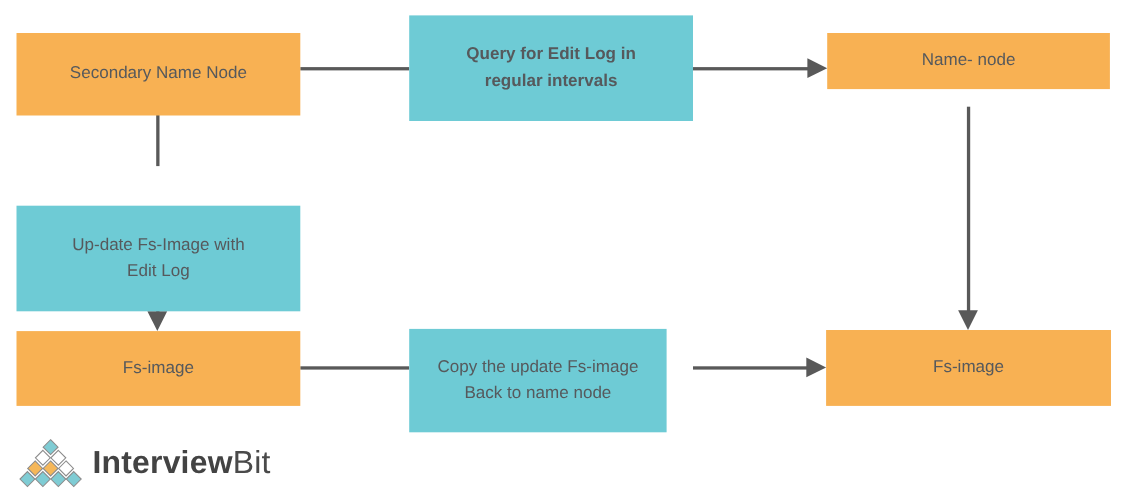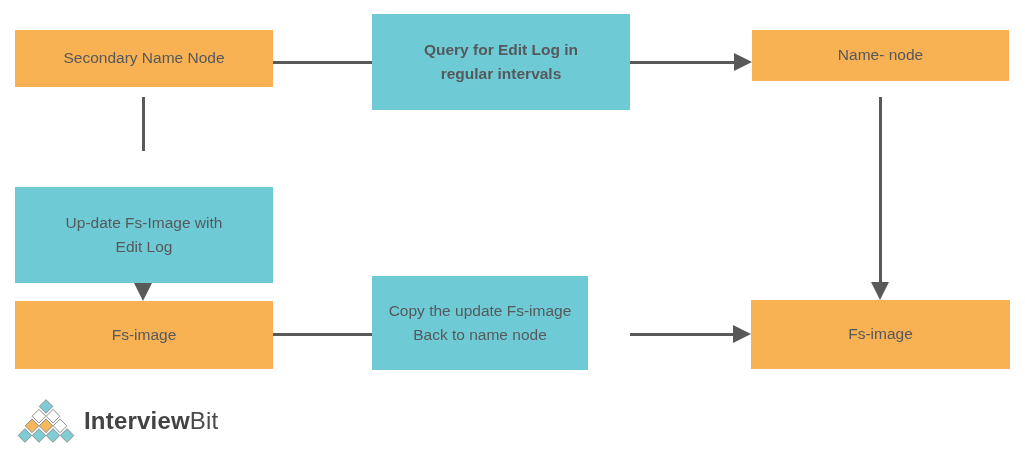--- a/index.html
+++ b/index.html
@@ -19,26 +19,26 @@
     justify-content: center;
     text-align: center;
     font-size: 15.5px;
     line-height: 1.55;
     color: #56595c;
     white-space: pre-line;
   }
   .node.orange { background: #f8b153; }
   .node.teal   { background: #6ecbd5; }
 
-  .n-secondary { left: 15px;  top: 30px;  width: 258px; height: 57px; }
+  .n-secondary { left: 15px;  top: 30px;  width: 258px; height: 75px; }
   .n-query     { left: 372px; top: 14px;  width: 258px; height: 96px; font-weight: bold; }
   .n-namenode  { left: 752px; top: 30px;  width: 257px; height: 51px; }
   .n-update    { left: 15px;  top: 151px; width: 258px; height: 96px; margin-top: 36px; }
   .n-fsleft    { left: 15px;  top: 301px; width: 258px; height: 68px; }
-  .n-copy      { left: 372px; top: 276px; width: 216px; height: 94px; }
+  .n-copy      { left: 372px; top: 299px; width: 234px; height: 94px; }
   .n-fsright   { left: 751px; top: 300px; width: 259px; height: 69px; }
 
   .hline, .vline { position: absolute; background: #595959; }
   .c1 { left: 273px; top: 61px;  width: 99px;  height: 3px; }
   .c2 { left: 630px; top: 61px;  width: 106px; height: 3px; }
   .c3 { left: 142px; top: 97px;  width: 3px;   height: 54px; }
   .c4 { left: 142px; top: 247px; width: 3px;   height: 38px; }
   .c5 { left: 273px; top: 333px; width: 99px;  height: 3px; }
   .c6 { left: 630px; top: 333px; width: 105px; height: 3px; }
   .c7 { left: 879px; top: 97px;  width: 3px;   height: 187px; }
@@ -61,21 +61,21 @@
   .a7 { left: 871px; top: 282px; }
 
   .logo {
     position: absolute;
     left: 16px; top: 398px;
     display: flex; align-items: center;
   }
   .logo svg { display: block; }
   .logo-text {
     margin-left: 8px;
-    font-size: 24px;
+    font-size: 29px;
     color: #434343;
     letter-spacing: 0.2px;
     white-space: nowrap;
   }
   .logo-text .bold  { font-weight: 700; }
   .logo-text .light { font-weight: 400; color: #4a4a4a; }
 </style>
 </head>
 <body>
 

